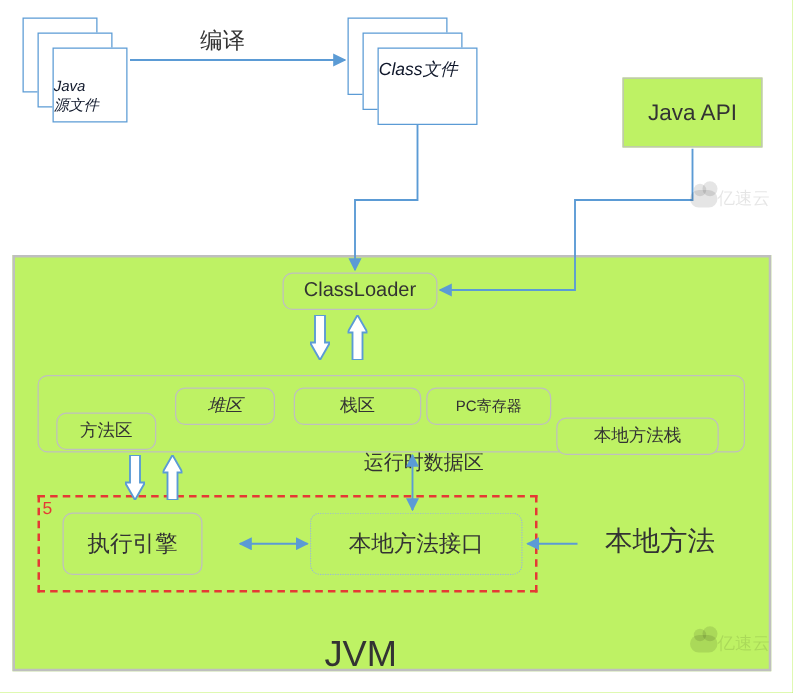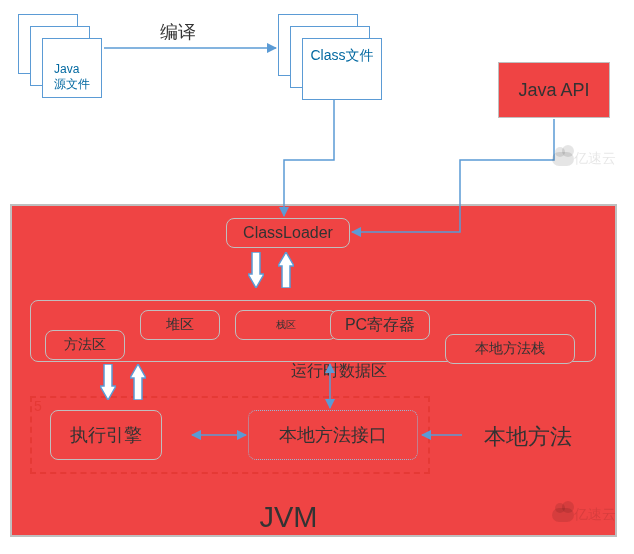--- a/index.html
+++ b/index.html
@@ -8,44 +8,44 @@
     width: 634px;
     height: 554px;
     background: #ffffff;
     font-family: "Microsoft YaHei", "SimSun", Arial, sans-serif;
     color: #333;
     overflow: hidden;
   }
   .box {
     position: absolute;
     border: 1px solid #bfbfbf;
-    background: #ef4444;
+    background: #bef264;
     display: flex;
     align-items: center;
     justify-content: center;
     text-align: center;
     box-sizing: border-box;
   }
   .rounded { border-radius: 8px; }
   .label {
     position: absolute;
     display: flex;
-    align-items: flex-end;
+    align-items: flex-start;
     justify-content: center;
     text-align: center;
   }
   .file-stack div {
     position: absolute;
     border: 1px solid #5b9bd5;
     background: #fff;
     box-sizing: border-box;
   }
   .file-stack .layer1 { left: 0;  top: 0;  width: 60px; height: 60px; }
   .file-stack .layer2 { left: 12px; top: 12px; width: 60px; height: 60px; }
-  .file-stack .layer3 { left: 24px; top: 24px; width: 60px; height: 60px; display:flex; align-items:flex-end; justify-content:center; font-size:12px; color:#0369a1; padding-bottom:6px; line-height:1.2; }
+  .file-stack .layer3 { left: 24px; top: 24px; width: 60px; height: 60px; display:flex; align-items:flex-end; font-size:12px; color:#0f172a; padding-bottom:6px; line-height:1.2;font-style:italic; }
   svg.wires { position: absolute; left: 0; top: 0; pointer-events: none; }
   .watermark {
     position: absolute;
     color: rgba(0,0,0,0.10);
     font-size: 14px;
     display: flex;
     align-items: center;
     gap: 0;
     font-family: Liberation Sans, sans-serif;
   }
@@ -106,27 +106,27 @@
 
 <div class="box rounded" style="left:226px; top:218px; width:124px; height:30px;">
   <span style="font-size:16px;">ClassLoader</span>
 </div>
 
 <div class="box rounded" style="left:30px; top:300px; width:566px; height:62px;"></div>
 
 <div class="box rounded" style="left:45px; top:310px; width:80px; height:30px; font-size:14px;margin-top:20px;">
   <span>方法区</span>
 </div>
-<div class="box rounded" style="left:140px; top:310px; width:80px; height:30px; font-size:14px;">
+<div class="box rounded" style="left:140px; top:310px; width:80px; height:30px; font-size:14px;font-style:italic;">
   <span>堆区</span>
 </div>
-<div class="box rounded" style="left:235px; top:310px; width:102px; height:30px; font-size:10px;">
+<div class="box rounded" style="left:235px; top:310px; width:102px; height:30px; font-size:14px;">
   <span>栈区</span>
 </div>
-<div class="box rounded" style="left:330px; top:310px; width:100px; height:30px; font-size:16px;">
+<div class="box rounded" style="left:341px; top:310px; width:100px; height:30px; font-size:12px;">
   <span>PC寄存器</span>
 </div>
 <div class="box rounded" style="left:445px; top:310px; width:130px; height:30px; font-size:14px;margin-top:24px;">
   <span>本地方法栈</span>
 </div>
 <div class="label" style="left:30px; top:340px; width:618px; height:22px; font-size:16px;margin-top:20px;">
   <span>运行时数据区</span>
 </div>
 
 <div class="red-dashed" style="left:30px; top:396px; width:400px; height:78px;"></div>

